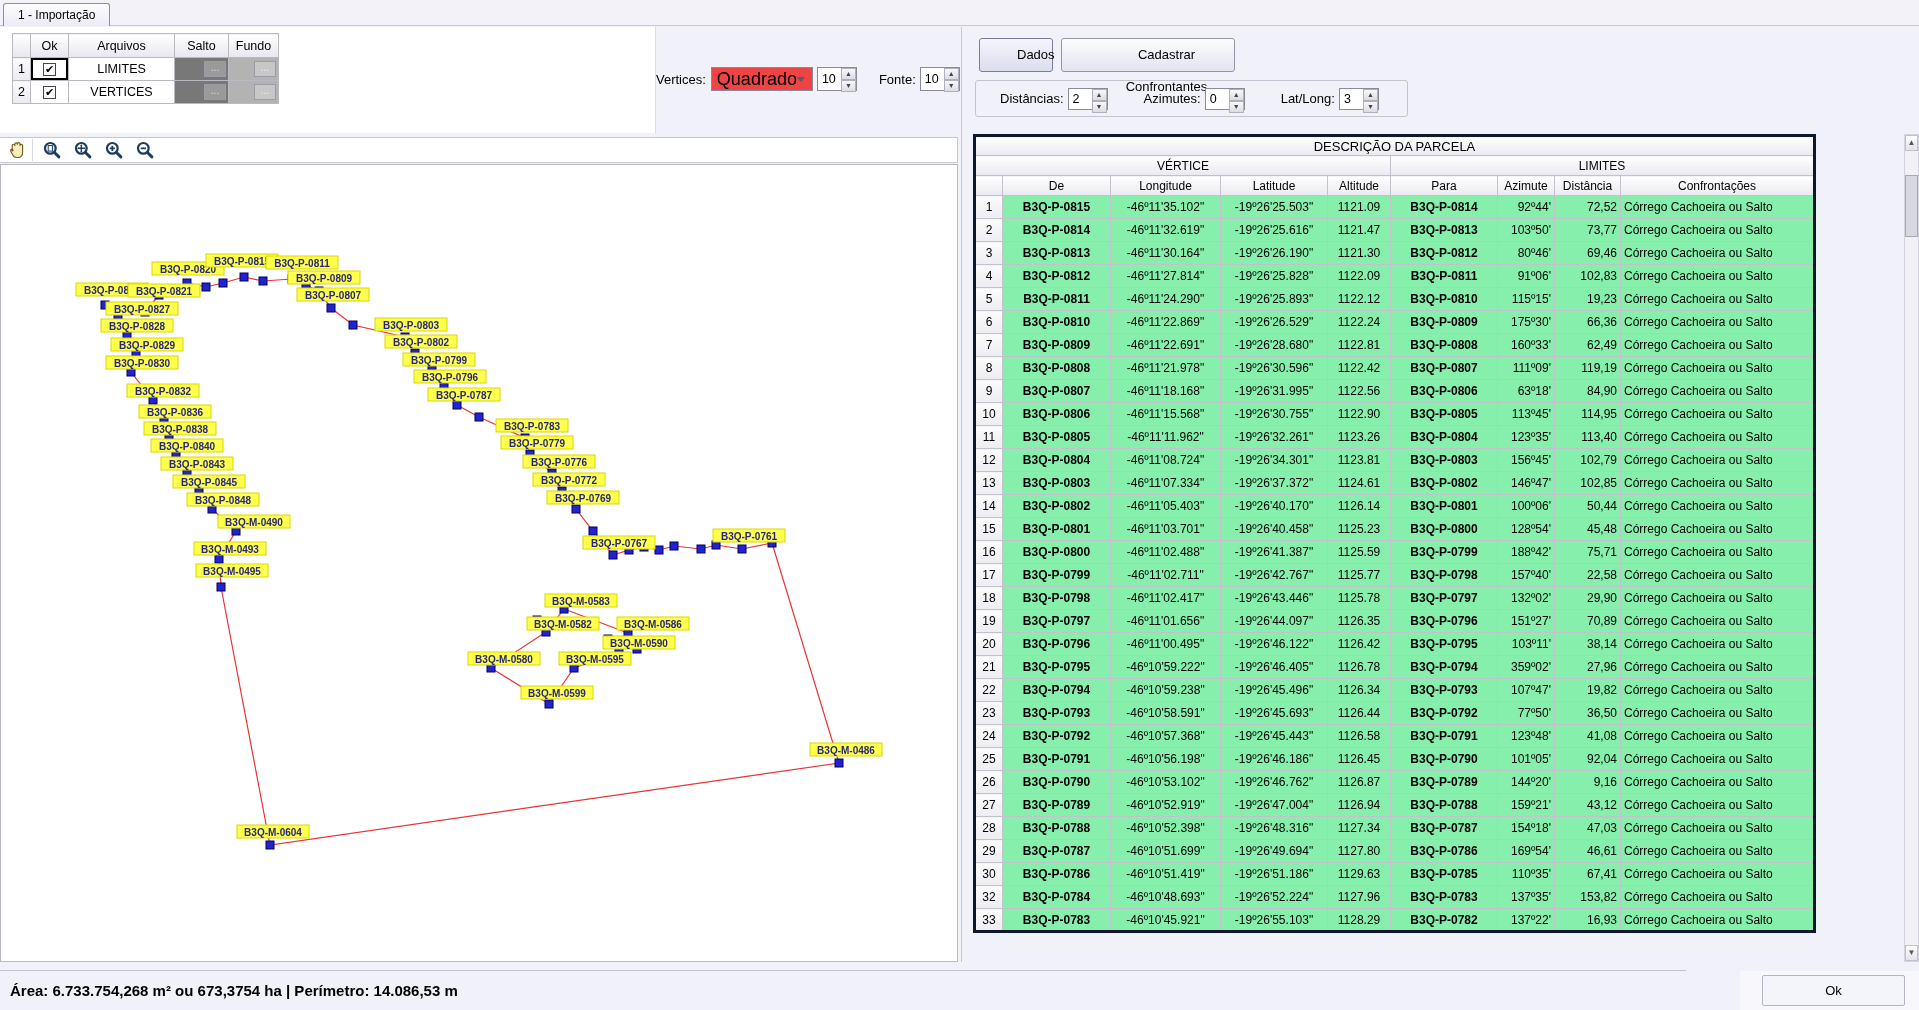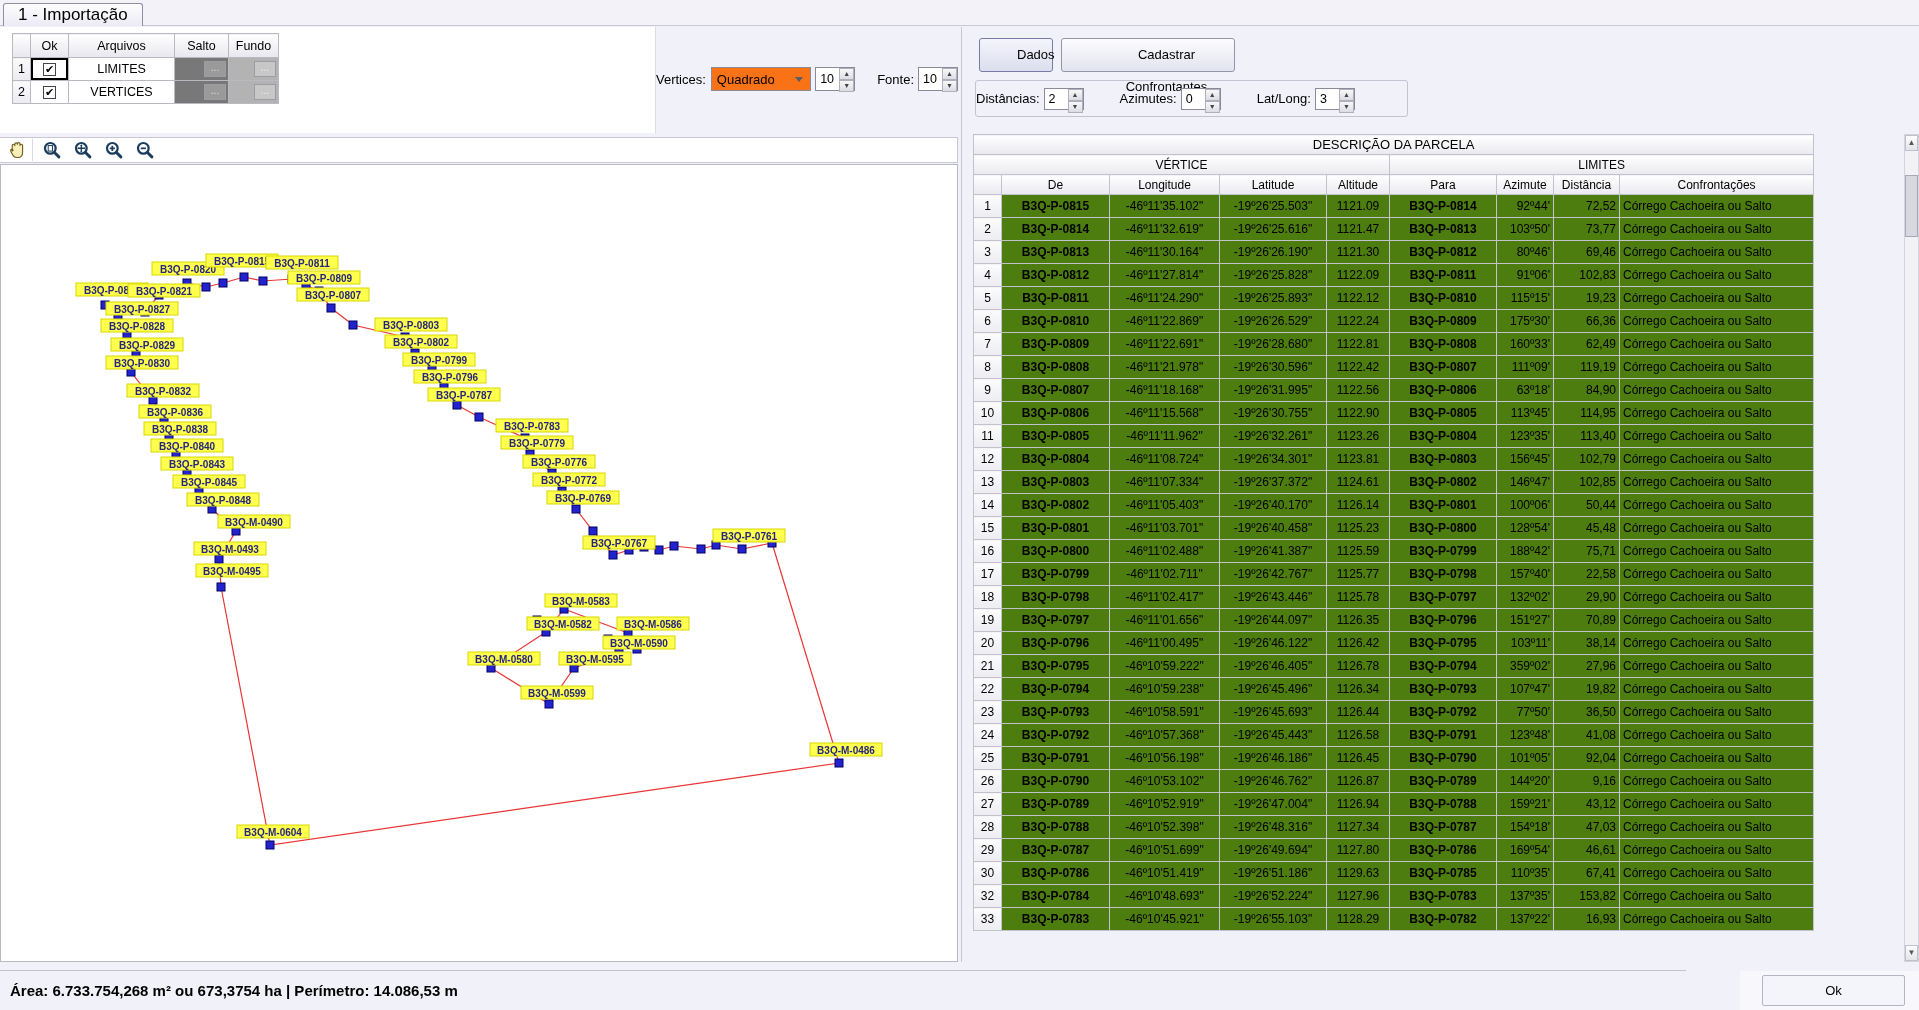--- a/index.html
+++ b/index.html
@@ -8,21 +8,21 @@
     width:1919px; height:1010px; position:relative; overflow:hidden;
     background:#f1f1f9; font-family:"Liberation Sans", sans-serif; color:#000;
   }
   .abs { position:absolute; }
 
   
   .tabstrip { left:0; top:0; width:1919px; height:26px; background:#f3f2f8; border-bottom:1px solid #c9c7d4; }
   .tab {
     position:absolute; left:3px; top:3px; height:23px; padding:0 14px;
     background:linear-gradient(#fdfdfe,#ecebf4); border:1px solid #8f8da0; border-bottom:none;
-    border-radius:3px 3px 0 0; font-size:17px; line-height:22px;
+    border-radius:3px 3px 0 0; font-size:12px; line-height:22px;
   }
 
   
   .panel-top { left:0; top:27px; width:656px; height:106px; background:#fff; border-right:1px solid #dcdce6; }
 
   table.layers { border-collapse:collapse; position:absolute; left:12px; top:6px; font-size:12.5px; }
   table.layers th, table.layers td { border:1px solid #b9b9c2; padding:0 2px; height:23px; text-align:center; white-space:nowrap; }
   table.layers th { background:linear-gradient(#ffffff,#e7e7ee); font-weight:normal; height:24px; }
   table.layers td.rownum { background:linear-gradient(#fbfbfc,#ebebf1); width:18px; }
   .col-ok { width:38px; } .col-arq { width:106px; } .col-borda { width:54px; } .col-fundo { width:50px; }
@@ -31,21 +31,21 @@
   td.borda { background:#787878; position:relative; }
   td.fundo { background:#b3b3b3; position:relative; }
   .dotsbtn { position:absolute; right:2px; top:3px; width:22px; height:16px; font-size:10px; line-height:12px; text-align:center; border:1px solid #9c9ca4; }
   td.borda .dotsbtn { background:#9a9a9a; color:#dcdcdc; }
   td.fundo .dotsbtn { background:#c7c7c7; color:#efefef; }
 
   
   .vertices-bar { left:656px; top:27px; width:302px; height:106px; }
   .vrow { position:absolute; left:0; top:40px; width:100%; display:flex; align-items:center; font-size:13px; }
   .select {
-    width:136px; height:24px; border:1px solid #8a8a9a; background:#f97316; font-size:13px;
+    width:136px; height:24px; border:1px solid #8a8a9a; background:#ef4444; font-size:18px;
     display:flex; align-items:center; padding-left:5px; margin-left:5px;
   }
   .dd-arrow { margin-left:auto; margin-right:7px; width:0; height:0; border-left:4px solid transparent; border-right:4px solid transparent; border-top:5px solid #5a5a68; }
   .spin { display:inline-flex; border:1px solid #8a8a9a; background:#fff; height:24px; margin-left:4px; }
   .spin .val { width:23px; font-size:12.5px; line-height:22px; padding-left:4px; }
   .spin .btns { width:15px; display:flex; flex-direction:column; }
   .spin .btns span { flex:1; font-size:7px; line-height:10px; text-align:center; background:linear-gradient(#f8f8fa,#dcdce4); border:1px solid #b0b0bc; color:#444; }
 
   
   .map-toolbar { left:0; top:137px; width:958px; height:26px; background:#fff; border:1px solid #c9c7d4; border-left:none;
@@ -59,29 +59,29 @@
 
   
   .right-panel { left:967px; top:27px; width:937px; height:935px; }
   .btn-tab {
     position:absolute; height:34px; font-size:13px; text-align:center;
     background:linear-gradient(#fdfdfe,#e1e3ef); border:1px solid #9494a8; border-radius:3px; line-height:32px;padding-left:37px;
   }
   .btn-dados { left:12px; top:11px; width:74px; background:linear-gradient(#f4f4fc,#dcdeee); border-color:#7a7aa6; }
   .btn-cad { left:94px; top:11px; width:174px; }
   .groupbox { position:absolute; left:8px; top:53px; width:433px; height:37px; border:1px solid #c3c3d2; border-radius:3px;
-              display:flex; align-items:center; font-size:13px; }
+              display:flex; align-items:center; font-size:13px; padding-left:24px; }
   .groupbox .lbl { margin-left:36px; }
   .groupbox .lbl:first-child { margin-left:0; }
   .groupbox .spin { height:22px; }
   .groupbox .spin .val { line-height:20px; }
 
   
   .dtable-wrap { position:absolute; left:6px; top:107px; }
-  table.dtable { border-collapse:collapse; table-layout:fixed; width:840px; font-size:12px; background:#4d7c0f; border:1px solid #0f172a; }
+  table.dtable { border-collapse:collapse; table-layout:fixed; width:840px; font-size:12px; background:#86efac; border:3px solid #0f172a; }
   table.dtable th, table.dtable td { border:1px solid #c2c2cc; padding:0 3px; height:23px; white-space:nowrap; overflow:hidden; }
   table.dtable th { background:linear-gradient(#ffffff,#e9e9f0); font-weight:normal; height:20px; }
   th.title { font-weight:bold; font-size:13px; height:21px; }
   td.num { background:linear-gradient(#fcfcfd,#ececf2); }
   .c { text-align:center; } .r { text-align:right; } .l { text-align:left; } .b { font-weight:bold; }
 
   
   .vscroll { left:1904px; top:134px; width:15px; height:828px; background:#f2f2f6; border:1px solid #d4d4de; }
   .sb-btn { position:absolute; left:0; width:13px; height:16px; background:linear-gradient(#fdfdfd,#e3e3ea); border:1px solid #c0c0cc;
             font-size:8px; line-height:14px; text-align:center; color:#555; }

